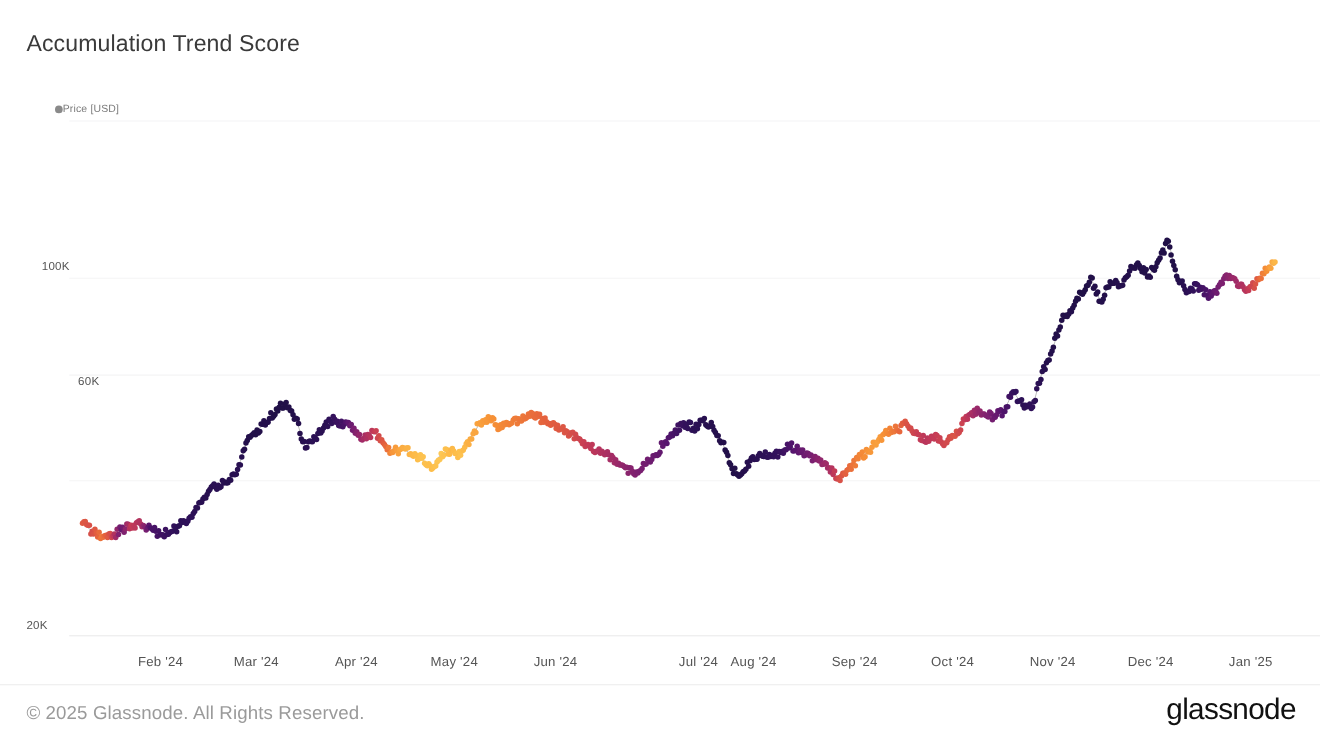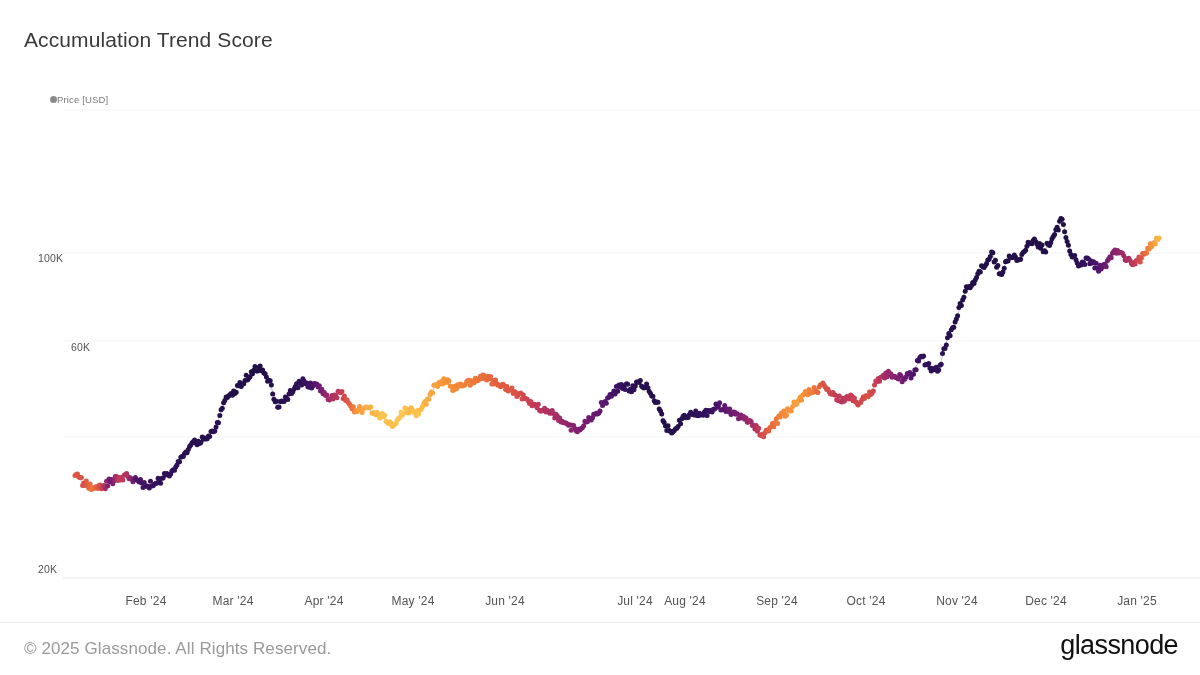--- a/index.html
+++ b/index.html
@@ -991,23 +991,23 @@
         <circle cx="1152.8" cy="244.2" r="2.5" fill="rgb(247,150,57)"></circle>
         <circle cx="1154.0" cy="242.8" r="2.5" fill="rgb(248,157,60)"></circle>
         <circle cx="1155.3" cy="243.9" r="2.5" fill="rgb(249,164,63)"></circle>
         <circle cx="1156.5" cy="238.2" r="2.5" fill="rgb(250,170,66)"></circle>
         <circle cx="1157.8" cy="239.4" r="2.5" fill="rgb(251,177,69)"></circle>
         <circle cx="1159.1" cy="238.1" r="2.5" fill="rgb(252,183,72)"></circle>
       </g>
   </svg>
 
   <div id="y-ticks">
-      <div class="y-tick-label" style="left: 38px; top: 563px;">20K</div>
+      <div class="y-tick-label" style="left: 24px; top: 563px;">20K</div>
       <div class="y-tick-label" style="left: 38px; top: 341px; padding-left: 33px;">60K</div>
-      <div class="y-tick-label" style="left: 38px; top: 252px;">100K</div>
+      <div class="y-tick-label" style="left: 38px; top: 236px;">100K</div>
     </div>
   <div id="x-ticks">
       <div class="x-tick-label" style="left: 146px;">Feb '24</div>
       <div class="x-tick-label" style="left: 233px;">Mar '24</div>
       <div class="x-tick-label" style="left: 324px;">Apr '24</div>
       <div class="x-tick-label" style="left: 413px; text-align: right;">May '24</div>
       <div class="x-tick-label" style="left: 505px;">Jun '24</div>
       <div class="x-tick-label" style="left: 594px; margin-left: 41px;">Jul '24</div>
       <div class="x-tick-label" style="left: 685px;">Aug '24</div>
       <div class="x-tick-label" style="left: 777px;">Sep '24</div>

